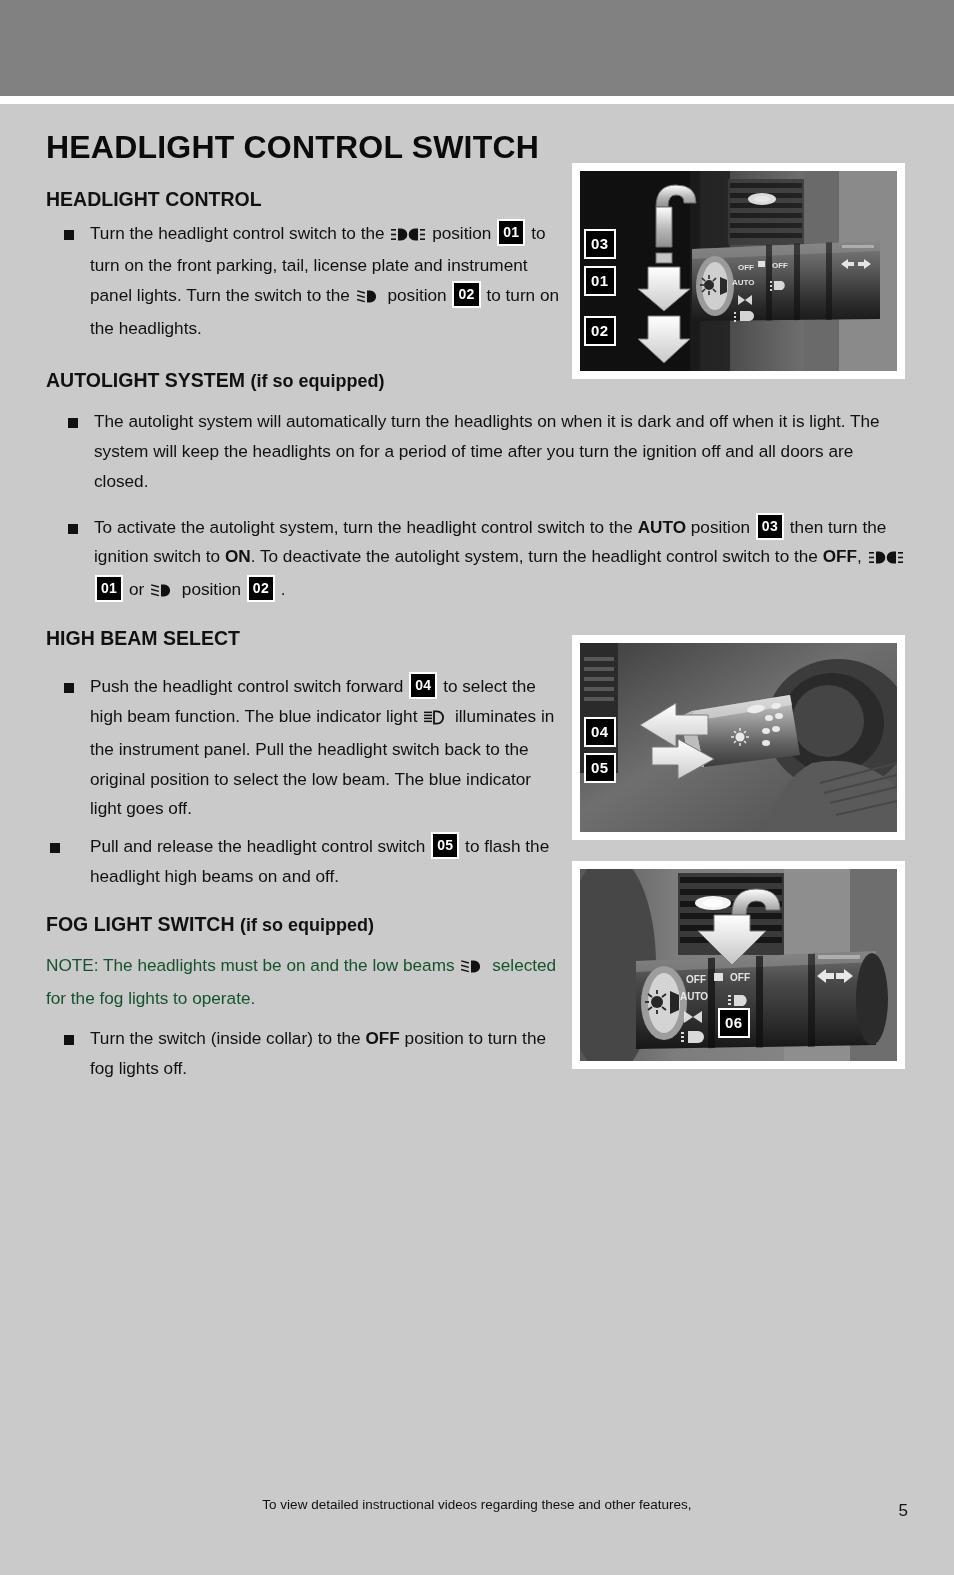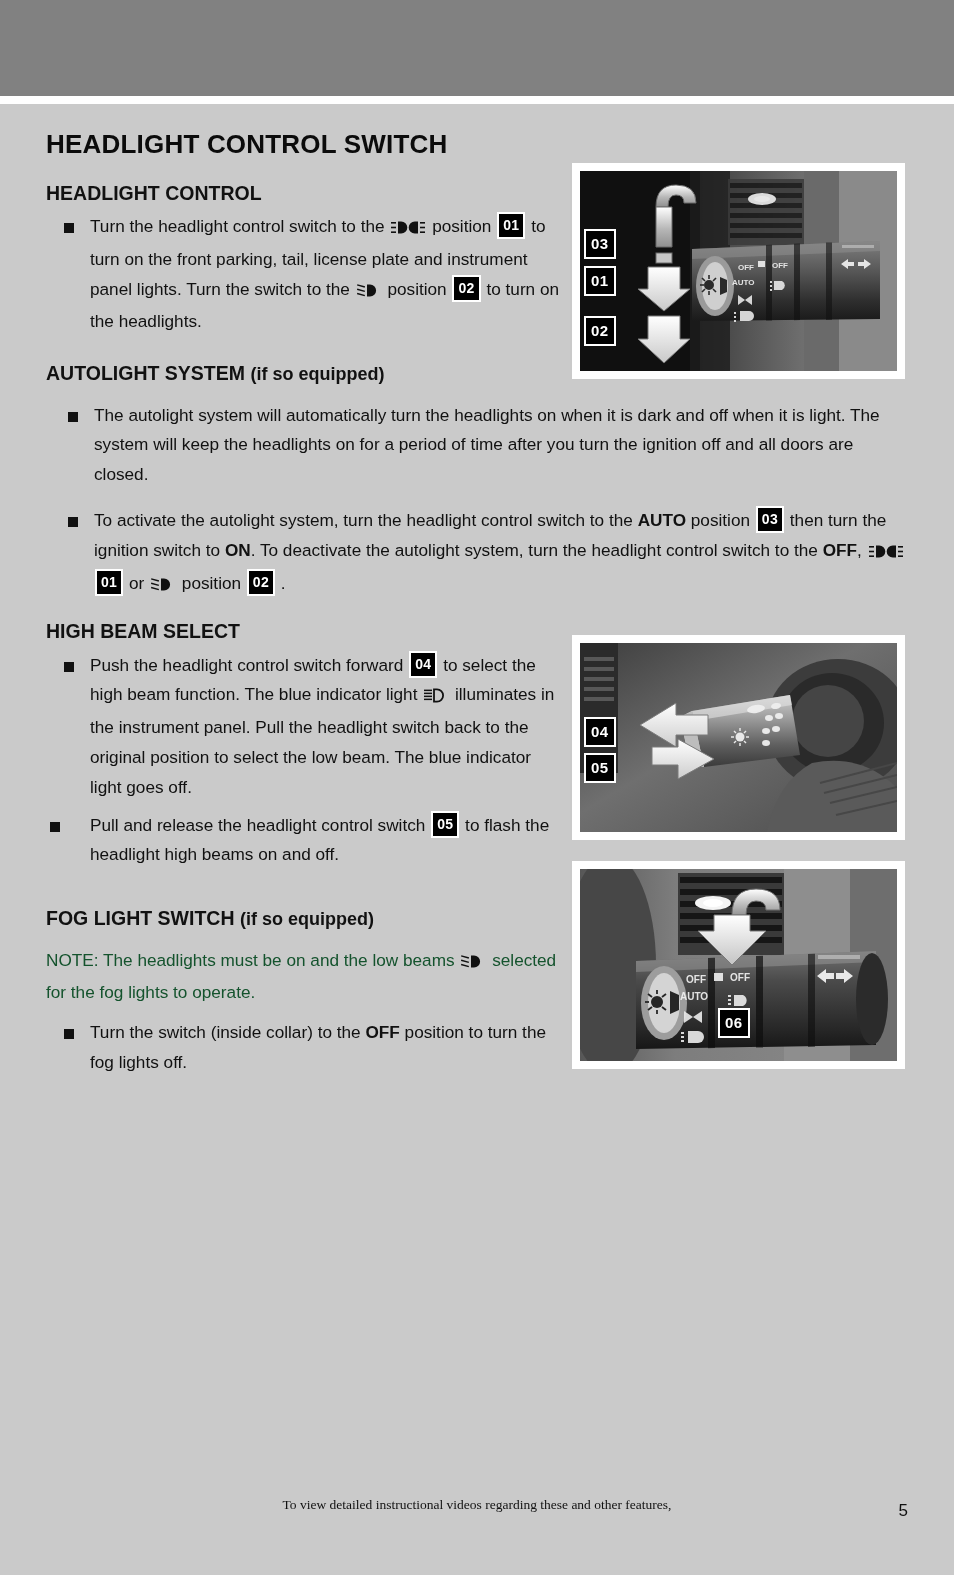--- a/index.html
+++ b/index.html
@@ -35,21 +35,21 @@
     height: 1471px;
     background: #cacaca;
   }
   .content {
     position: absolute;
     left: 46px;
     top: 26px;
     width: 862px;
   }
   h1.page-title {
-    font-size: 26px;
+    font-size: 32px;
     font-weight: bold;
     letter-spacing: 0.2px;
     color: #0b0b0b;
     margin: 0 0 22px 0;
     line-height: 1.1;
   }
   .section-head {
     font-size: 19.5px;
     color: #111;
     margin: 0 0 6px 0;
@@ -154,21 +154,20 @@
   }
   .footer {
     position: absolute;
     left: 0;
     top: 1391px;
     width: 954px;
     text-align: center;
     font-size: 13.5px;
     color: #111;
     line-height: 1.55;
-    font-family: Liberation Serif, serif;
   }
   .pagenum {
     position: absolute;
     right: 46px;
     top: 1397px;
     font-size: 17px;
     color: #111;
   }
 </style>
 </head>
@@ -574,21 +573,21 @@
             </svg></span>
         <span>position</span>
         <span class="badge">02</span>
         <span>.</span>
       </li>
     </ul>
 
     <div class="section-head col-left" style="margin-top:18px;">
       <span>HIGH BEAM SELECT</span>
     </div>
-    <ul class="bullets col-left" style="margin-top:6px;">
+    <ul class="bullets col-left" style="margin-top:21px;">
       <li>
         <span class="sq"></span>
         <span>Push the headlight control switch forward</span>
         <span class="badge">04</span>
         <span>to select the high beam function. The blue indicator light</span>
         <span class="sym"><svg width="24" height="15" viewBox="0 0 24 15">
               <g fill="#111">
                 <path d="M10 1.4 h3 a6.1 6.1 0 0 1 0 12.2 H10 Z" fill="none" stroke="#111" stroke-width="1.8"></path>
                 <rect x="0" y="1.6" width="8" height="1.5"></rect>
                 <rect x="0" y="4.6" width="8" height="1.5"></rect>
@@ -599,21 +598,21 @@
         <span>illuminates in the instrument panel. Pull the headlight switch back to the original position to select the low beam. The blue indicator light goes off.</span>
       </li>
       <li style="padding-left:44px; margin-top:6px;">
         <span class="sq" style="left:4px;"></span>
         <span>Pull and release the headlight control switch</span>
         <span class="badge">05</span>
         <span>to flash the headlight high beams on and off.</span>
       </li>
     </ul>
 
-    <div class="section-head col-left" style="margin-top:36px;">
+    <div class="section-head col-left" style="margin-top:20px;">
       <span>FOG LIGHT SWITCH</span>
       <span class="paren">(if so equipped)</span>
     </div>
     <div class="note-line" style="margin-top:14px;">
       <span>NOTE: The headlights must be on and the low beams</span>
       <span class="sym"><svg width="24" height="15" viewBox="0 0 24 15">
             <g fill="#111">
               <path d="M10 1.4 h3 a6.1 6.1 0 0 1 0 12.2 H10 Z"></path>
               <g>
                 <rect x="0" y="2.2" width="8" height="1.5" transform="rotate(16 4 3)"></rect>

